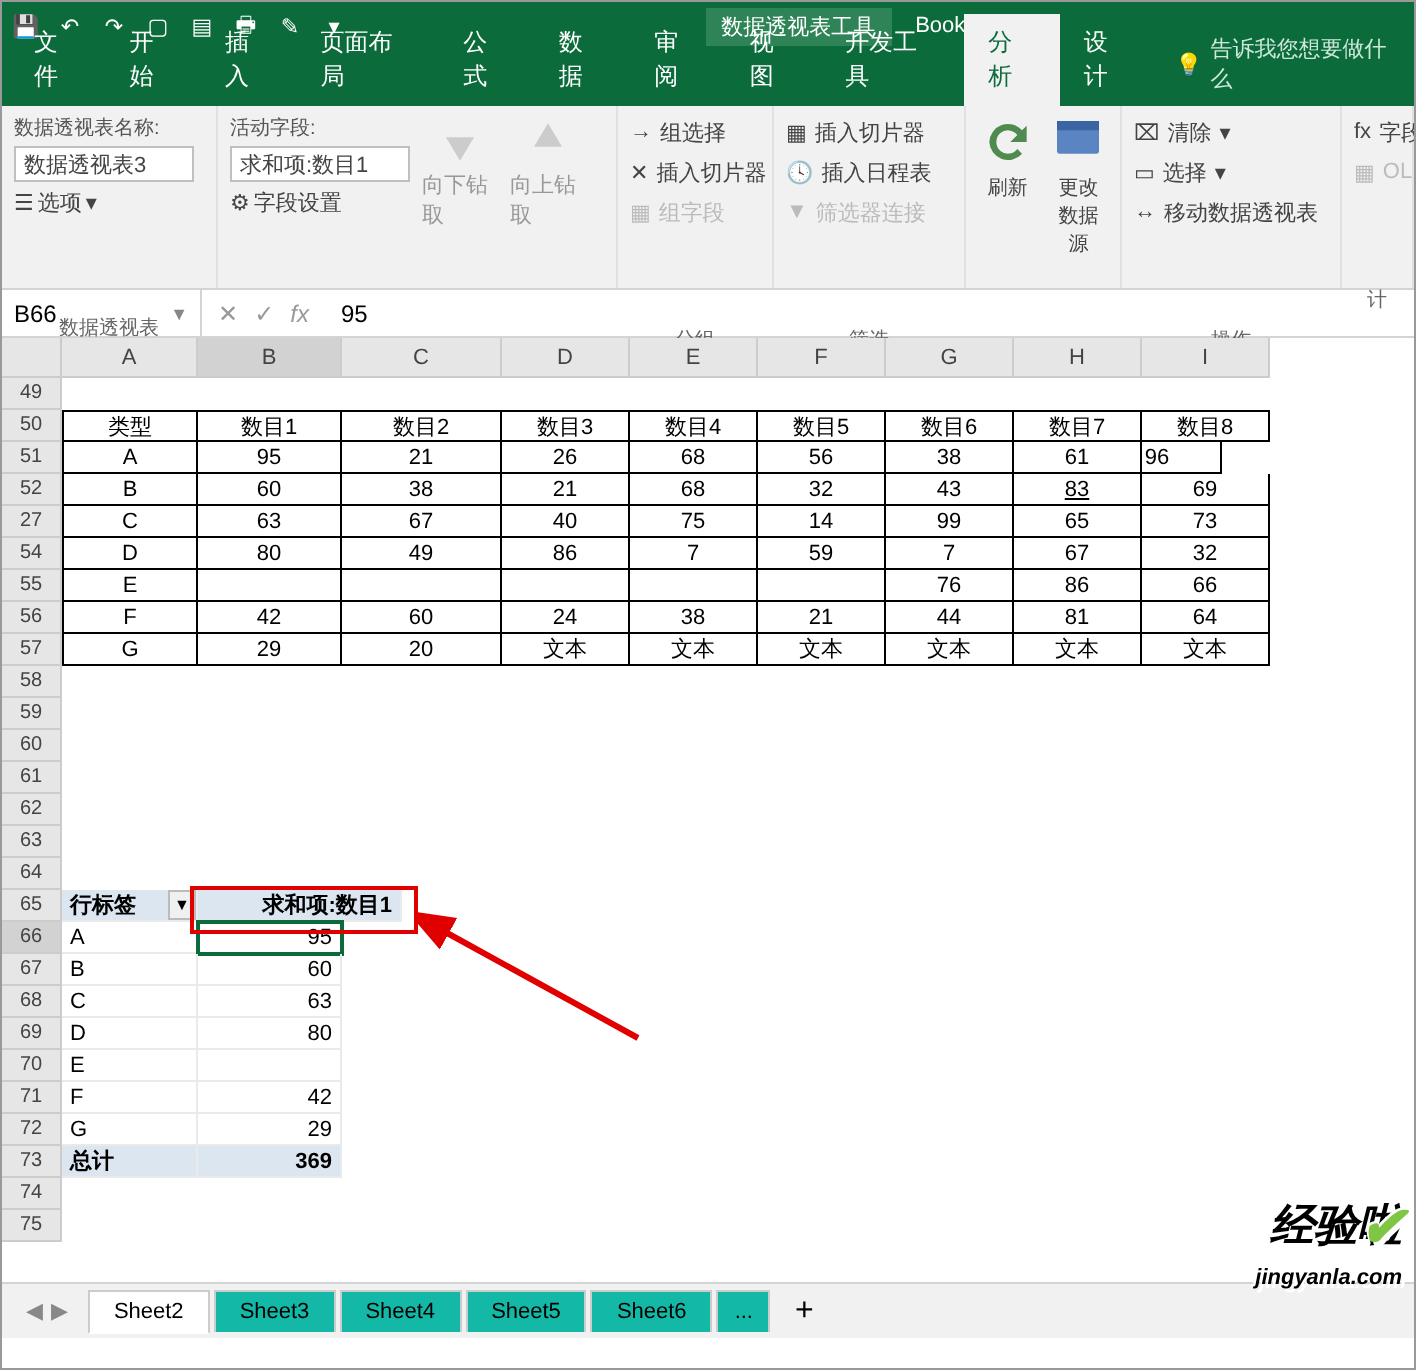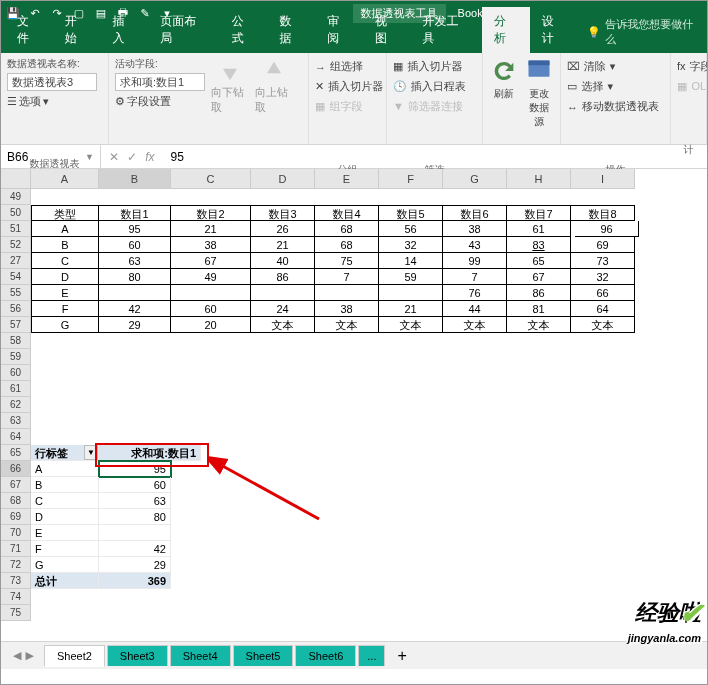--- a/index.html
+++ b/index.html
@@ -294,21 +294,21 @@
       <div class="cell b bt c" style="left: 476px; top: 16px; width: 64px;">数目7</div>
       <div class="cell b bt c" style="left: 540px; top: 16px; width: 64px;">数目8</div>
       <div class="cell b c bl" style="left: 0px; top: 32px; width: 68px;">A</div>
       <div class="cell b c" style="left: 68px; top: 32px; width: 72px;">95</div>
       <div class="cell b c" style="left: 140px; top: 32px; width: 80px;">21</div>
       <div class="cell b c" style="left: 220px; top: 32px; width: 64px;">26</div>
       <div class="cell b c" style="left: 284px; top: 32px; width: 64px;">68</div>
       <div class="cell b c" style="left: 348px; top: 32px; width: 64px;">56</div>
       <div class="cell b c" style="left: 412px; top: 32px; width: 64px;">38</div>
       <div class="cell b c" style="left: 476px; top: 32px; width: 64px;">61</div>
-      <div class="cell b c" style="left: 544px; top: 32px; width: 64px;">96</div>
+      <div class="cell b c" style="left: 516px; top: 32px; width: 64px;">96</div>
       <div class="cell b c bl" style="left: 0px; top: 48px; width: 68px;">B</div>
       <div class="cell b c" style="left: 68px; top: 48px; width: 72px;">60</div>
       <div class="cell b c" style="left: 140px; top: 48px; width: 80px;">38</div>
       <div class="cell b c" style="left: 220px; top: 48px; width: 64px;">21</div>
       <div class="cell b c" style="left: 284px; top: 48px; width: 64px;">68</div>
       <div class="cell b c" style="left: 348px; top: 48px; width: 64px;">32</div>
       <div class="cell b c" style="left: 412px; top: 48px; width: 64px;">43</div>
       <div class="cell b c" style="left: 476px; top: 48px; width: 64px; text-decoration: underline;">83</div>
       <div class="cell b c" style="left: 540px; top: 48px; width: 64px;">69</div>
       <div class="cell b c bl" style="left: 0px; top: 64px; width: 68px;">C</div>

